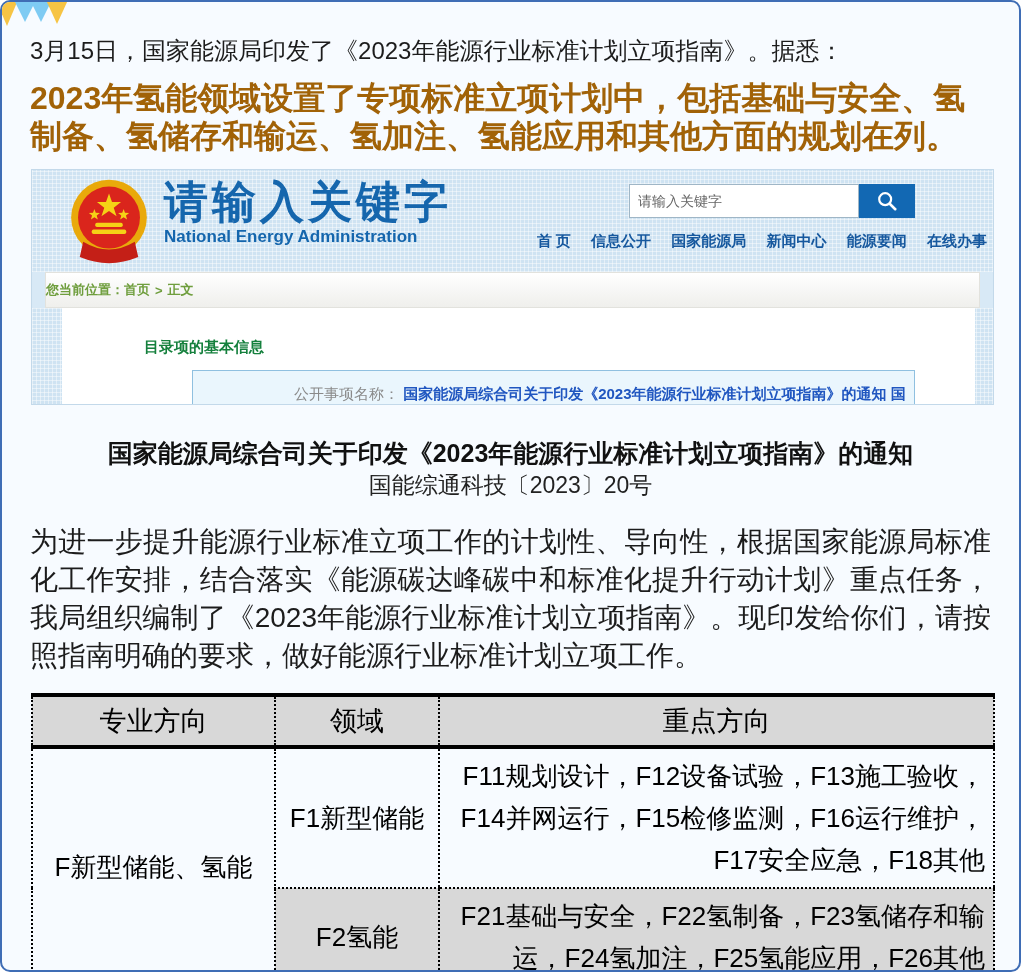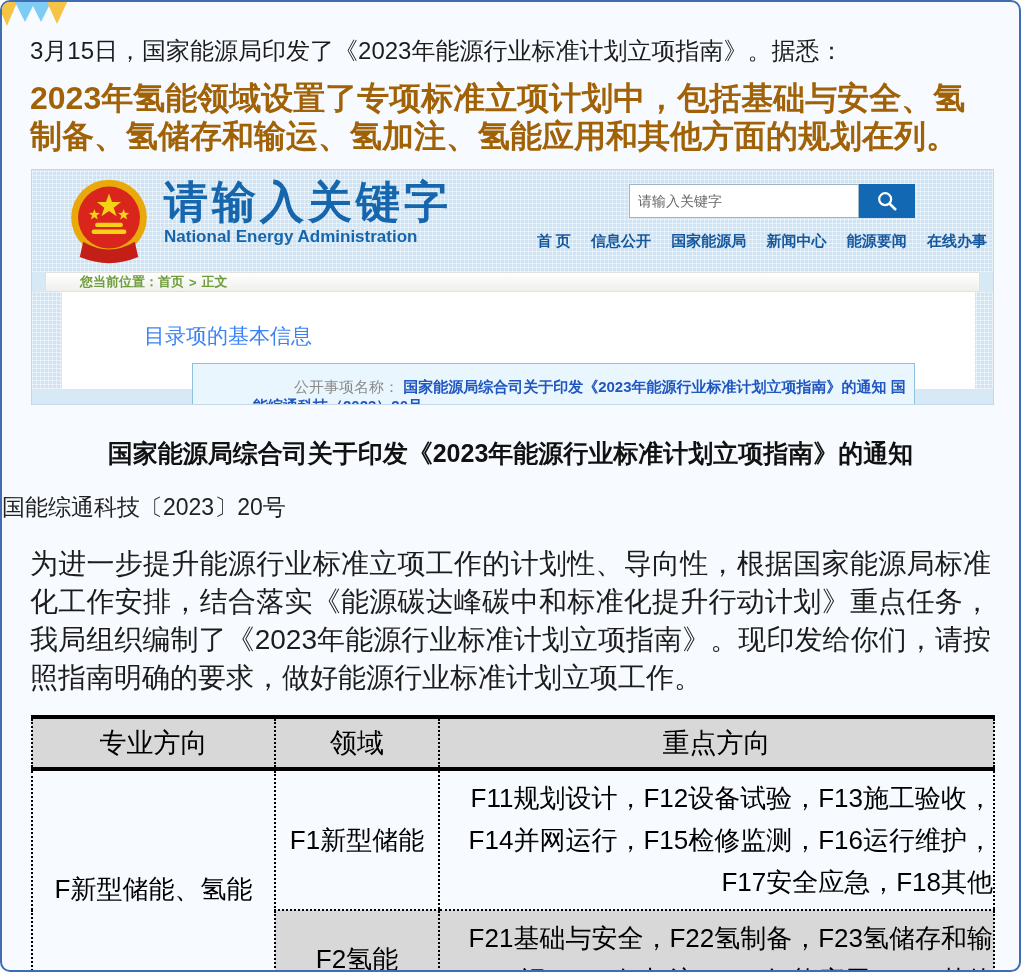--- a/index.html
+++ b/index.html
@@ -45,47 +45,47 @@
   .search-row { position:absolute; left:597px; top:14px; width:286px; height:34px; display:flex; }
   .search-input { flex:1; height:34px; border:1px solid #9fb6c6; background:#fff;
     font-size:14px; color:#333; padding:0 8px; outline:none; }
   .search-input::placeholder { color:#666; }
   .search-btn { width:56px; height:34px; background:#1268b3; border:none; cursor:pointer;
     display:flex; align-items:center; justify-content:center; }
   .site-nav { position:absolute; left:505px; top:62px; width:450px; display:flex;
     justify-content:space-between; }
   .site-nav a { font-size:15px; font-weight:bold; color:#16589e; text-decoration:none; white-space:nowrap;font-family:Liberation Serif, serif; }
 
-  .breadcrumb-bar { height:20px; margin:0 13px 0 13px;
+  .breadcrumb-bar { height:36px; margin:0 13px 0 13px;
     background:linear-gradient(#ffffff,#efefec); border:1px solid #e2e2dd;
-    display:flex; align-items:center; padding-left:34px;
+    display:flex; align-items:center; 
     font-size:13px; font-weight:bold; color:#6f9e3d; }
   .breadcrumb-bar a { color:#6f9e3d; text-decoration:none; }
   .breadcrumb-bar .sep { margin:0 5px; }
 
   .site-content { height:97px; padding:0 18px 0 30px; }
   .content-panel { background:#fff; height:100%; padding:30px 0 0 82px; }
-  .dir-heading { font-size:21px; font-weight:normal; color:#3b82f6; }
+  .dir-heading { font-size:15px; font-weight:bold; color:#15803d; }
   .info-box { margin:13px 60px 0 48px; border:1px solid #8fc0e0; background:#eaf6fd;
     height:60px; padding:14px 0 0 60px; font-size:15px; }
   .info-label { color:#8a8a8a;margin-left:41px; }
   .info-value { color:#2056c0; font-weight:bold; text-decoration:none; }
 
   
   .notice-title { margin-top:32px; text-align:center; font-size:25px; font-weight:bold; color:#111; }
-  .doc-no { margin-top:22px; text-align:left; font-size:23px; color:#222; }
+  .doc-no { text-align:center; font-size:23px; color:#222; }
   .body-para { margin:22px 28px 0 28px; font-size:28px; color:#1c1c1c; line-height:38px;
     text-align:justify; }
 
   
   table.plan { margin:18px 28px 0 29px; width:964px; border-collapse:collapse;
     border-top:4px solid #000; border-bottom:4px solid #000;
     border-left:2px dotted #000; border-right:2px dotted #000;
     font-size:26px; color:#000; table-layout:fixed; }
-  table.plan th, table.plan td { border-left:2px dotted #000; padding:6px 0; }
+  table.plan th, table.plan td { border-left:2px dotted #000; padding:6px 8px; }
   table.plan th { height:46px; background:#d8d8d8; font-weight:normal; font-size:27px;
     border-bottom:4px solid #000; }
   table.plan td { border-bottom:2px dotted #000; }
   table.plan tr:last-child td { border-bottom:none; }
   .col1 { width:243px; } .col2 { width:164px; }
   .cell-center { text-align:center; vertical-align:middle; }
   .cell-left { text-align:right; vertical-align:middle; line-height:42px; padding-left:6px; }
   td.shaded { background:#d8d8d8; }
 </style>
 </head>

